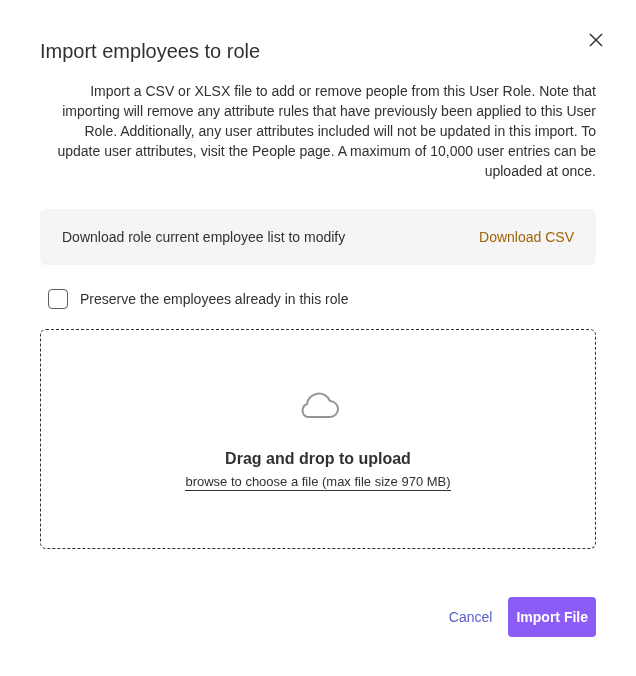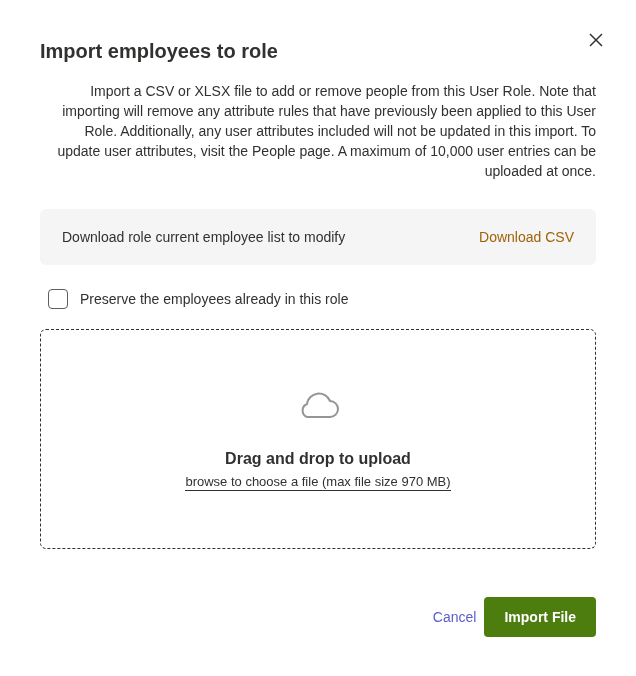--- a/index.html
+++ b/index.html
@@ -33,21 +33,21 @@
       border: none;
     }
     .close-btn svg {
       width: 14px;
       height: 14px;
       stroke: #323130;
       stroke-width: 1.5;
     }
     .title {
       font-size: 20px;
-      font-weight: 700;
+      font-weight: 400;
       margin-bottom: 18px;
       color: #323130;
     }
     .description {
       font-size: 14px;
       line-height: 20px;
       color: #323130;
       margin-bottom: 28px;
       text-align: right;
     }
@@ -118,37 +118,37 @@
       font-size: 13px;
       color: #323130;
       border-bottom: 1px solid #323130;
       padding-bottom: 1px;
       cursor: pointer;
     }
     .footer {
       display: flex;
       justify-content: flex-end;
       align-items: center;
-      gap: 8px;
+      gap: 16px;
       margin-top: 48px;
     }
     .cancel-btn {
       background: none;
       border: none;
       color: #5b5fc7;
       font-size: 14px;
       cursor: pointer;
       font-family: inherit;
     }
     .import-btn {
-      background: #4d7c0f;
+      background: #8b5cf6;
       color: #ffffff;
       border: none;
       border-radius: 4px;
-      padding: 12px 20px;
+      padding: 12px 8px;
       font-size: 14px;
       font-weight: 600;
       cursor: pointer;
       font-family: inherit;
     }
   </style>
 </head>
 <body>
 
 <div class="dialog">

